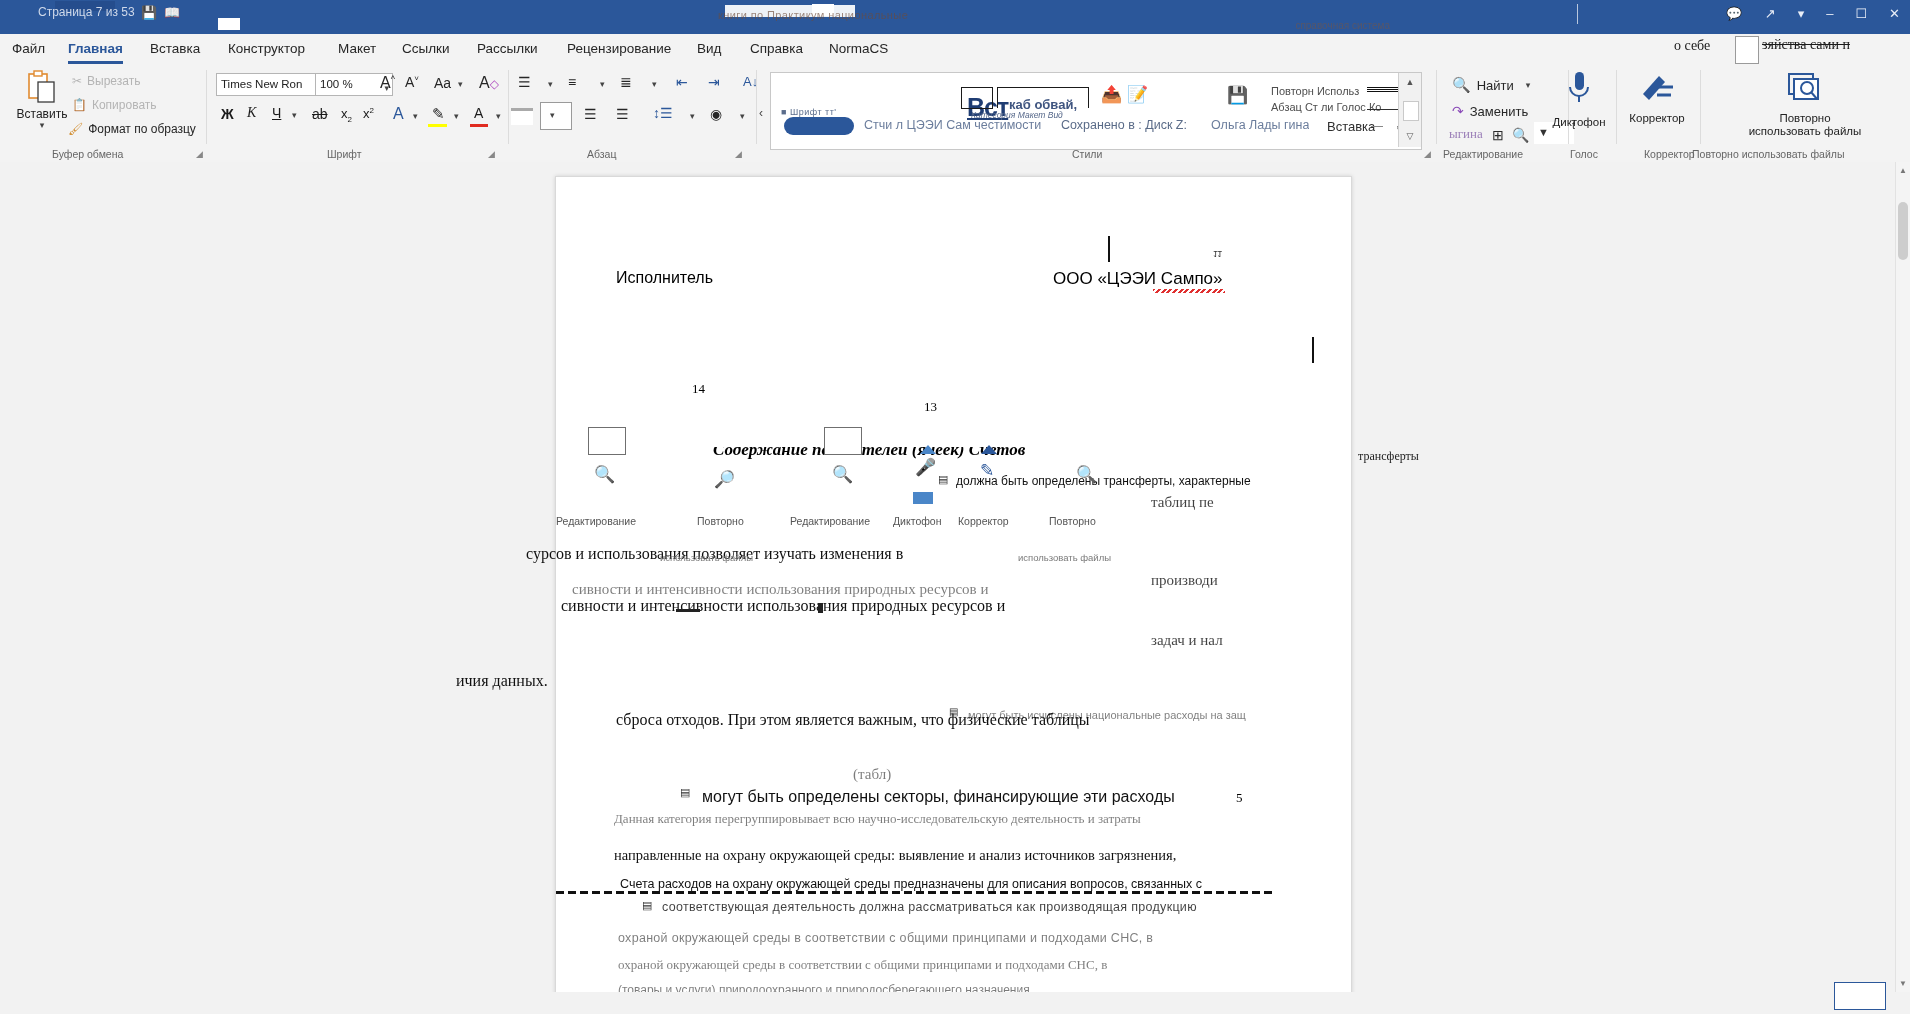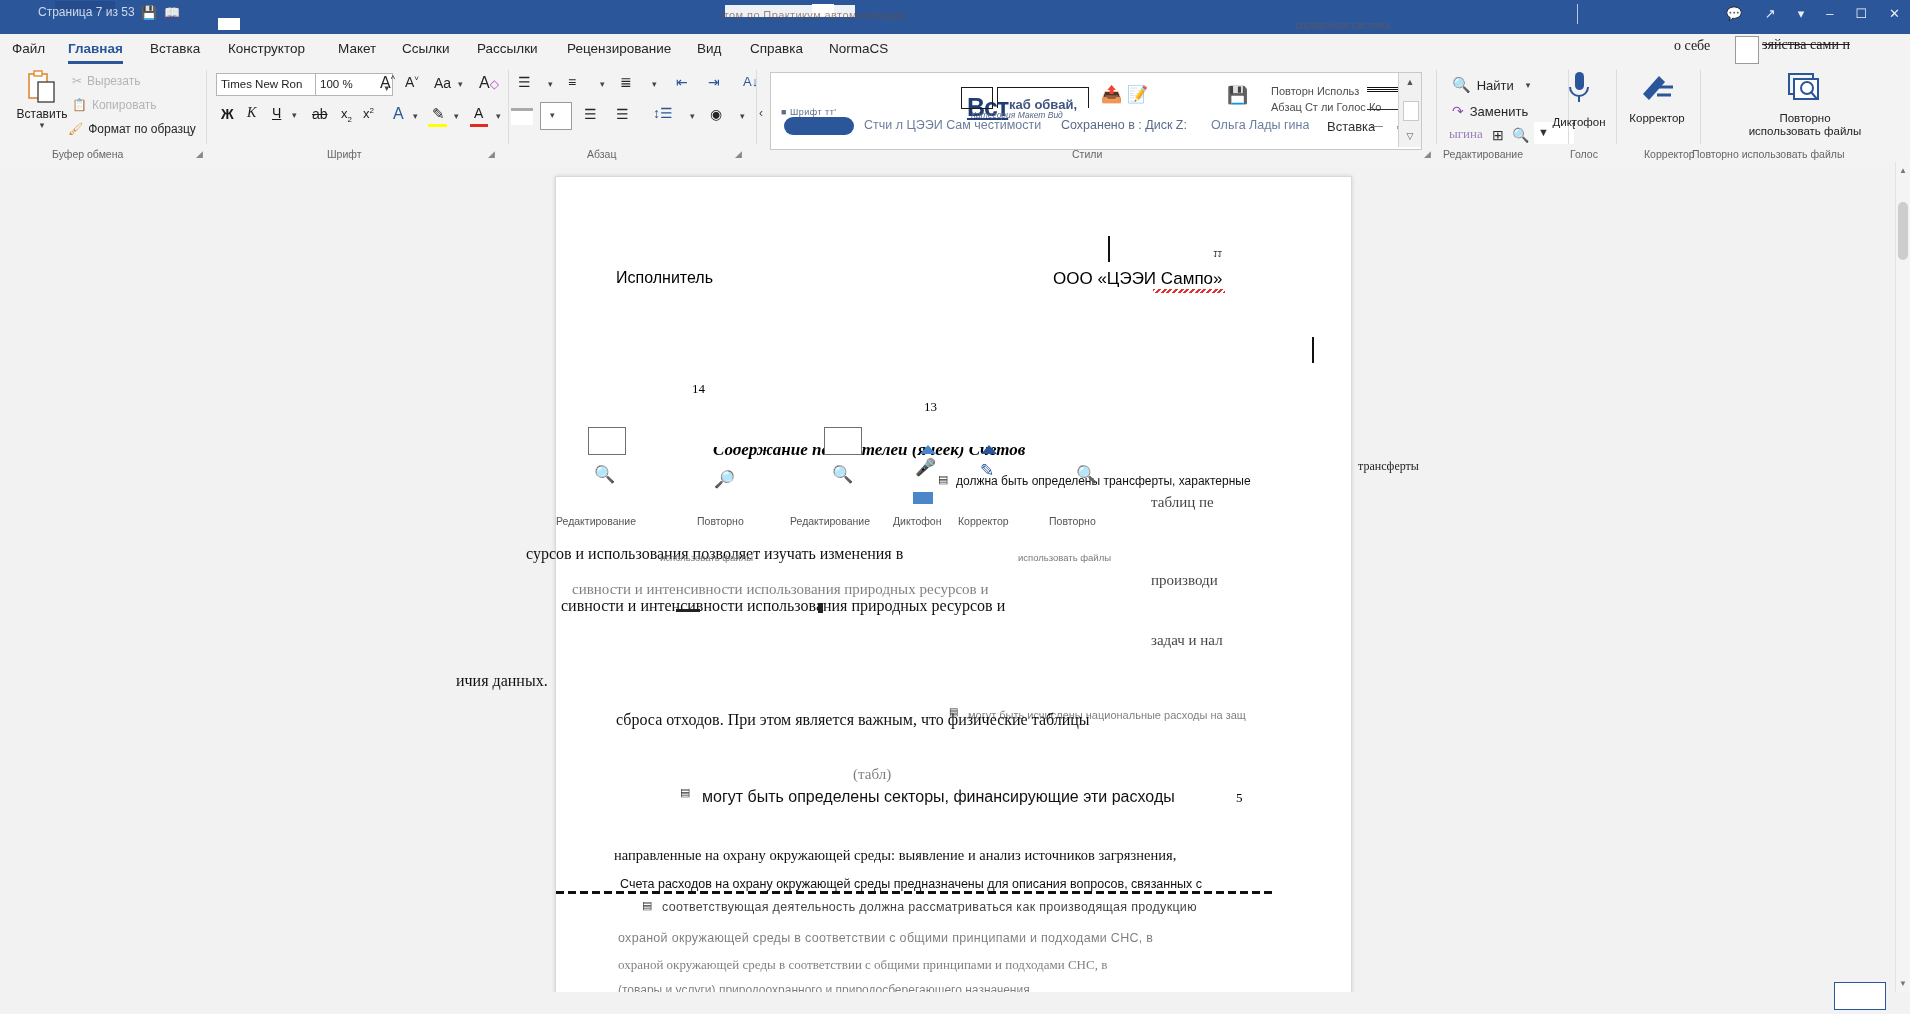--- a/index.html
+++ b/index.html
@@ -183,21 +183,21 @@
   <div class="titlebar">
     <div class="tb-ghostleft"></div>
     <div class="tb-left">
       <span class="tb-page">Страница 7 из 53</span>
       <span class="tb-ico">💾</span>
       <span class="tb-ico">📖</span>
     </div>
     <div class="tb-whitebox"></div>
     <div class="tb-glitch-a"></div>
     <div class="tb-whitebox2"></div>
-    <div class="tb-ghosttext">этом по Практикум автоматизации</div>
+    <div class="tb-ghosttext">книги по Практикум национальные</div>
     <div class="tb-ghosttext2">справочная система</div>
     <div class="tb-divider"></div>
     <div class="tb-chip">Недавно добавленные переходы</div>
     <div class="tb-right-icons">
       <span>💬</span>
       <span>↗</span>
       <span>▾</span>
       <span>–</span>
       <span>☐</span>
       <span>✕</span>
@@ -452,20 +452,21 @@
 
       <div class="ghost serif" style="left:60px;top:534px;font-size:16px;">сброса  отходов.  При  этом  является  важным,  что  физические  таблицы</div>
       <div class="ghost sans fade2" style="left:412px;top:532px;font-size:11px;">могут быть исчислены национальные расходы на защ</div>
       <div style="position:absolute;left:393px;top:529px;font-size:10px;color:#333;">▤</div>
 
       <div class="ghost serif fade2" style="left:297px;top:589px;font-size:15px;">(табл)</div>
 
       <div class="ghost sans" style="left:146px;top:611px;font-size:16px;">могут быть определены секторы, финансирующие эти расходы</div>
       <div style="position:absolute;left:124px;top:609px;font-size:11px;color:#333;">▤</div>
 
+      <div class="ghost serif fade2" style="left:58px;top:634px;font-size:13px;">Данная  категория  перегруппировывает  всю  научно-исследовательскую  деятельность  и  затраты</div>
 
       <div class="ghost sans" style="left:64px;top:700px;font-size:12.5px;">Счета расходов на охрану окружающей среды предназначены для описания вопросов, связанных с</div>
 
       <div class="ghost serif" style="left:58px;top:670px;font-size:14.5px;">направленные  на  охрану  окружающей  среды:  выявление  и  анализ  источников  загрязнения,</div>
       <div style="position:absolute;left:0px;top:714px;width:720px;height:3px;
                   background:repeating-linear-gradient(to right,#111 0 8px,transparent 8px 12px);"></div>
 
       <div class="ghost sans fade" style="left:106px;top:723px;font-size:12.5px;letter-spacing:.3px;">соответствующая  деятельность  должна  рассматриваться  как  производящая  продукцию</div>
       <div style="position:absolute;left:86px;top:722px;font-size:11px;color:#333;">▤</div>
 
@@ -496,21 +497,21 @@
     <div class="mini-lbl" style="left:660px;top:390px;font-size:9.5px;color:#7a7a7a;">использовать файлы</div>
     <div class="mini-lbl" style="left:1018px;top:390px;font-size:9.5px;color:#7a7a7a;">использовать файлы</div>
 
     <div class="blue-tri" style="left:920px;top:283px;border-left:8px solid transparent;border-right:8px solid transparent;border-bottom:9px solid #4a86c8;"></div>
     <div class="blue-tri" style="left:981px;top:283px;border-left:8px solid transparent;border-right:8px solid transparent;border-bottom:9px solid #2b579a;"></div>
     <div style="position:absolute;left:913px;top:330px;width:20px;height:12px;background:#4a86c8;"></div>
 
     <div style="position:absolute;left:676px;top:447px;width:24px;height:3px;background:#222;"></div>
     <div style="position:absolute;left:818px;top:441px;width:5px;height:10px;background:#222;"></div>
 
-    <div class="rightghost serif" style="left:1356px;top:297px;font-size:12px;color:#222;background:#f2f2f2;padding-left:2px;">трансферты</div>
+    <div class="rightghost serif" style="left:1356px;top:287px;font-size:12px;color:#222;background:#f2f2f2;padding-left:2px;">трансферты</div>
   </div>
 
   <div class="vscroll">
     <div class="vs-arrow" style="top:4px;">▲</div>
     <div class="vs-thumb"></div>
     <div class="vs-arrow" style="bottom:4px;">▼</div>
   </div>
 
   <div class="bottomstrip"></div>
   <div class="btn-blue"></div>

